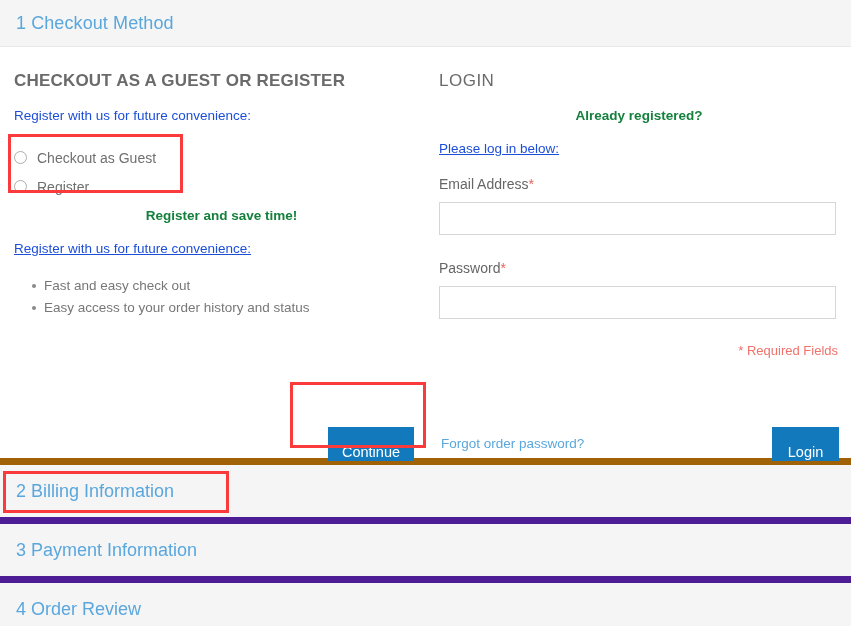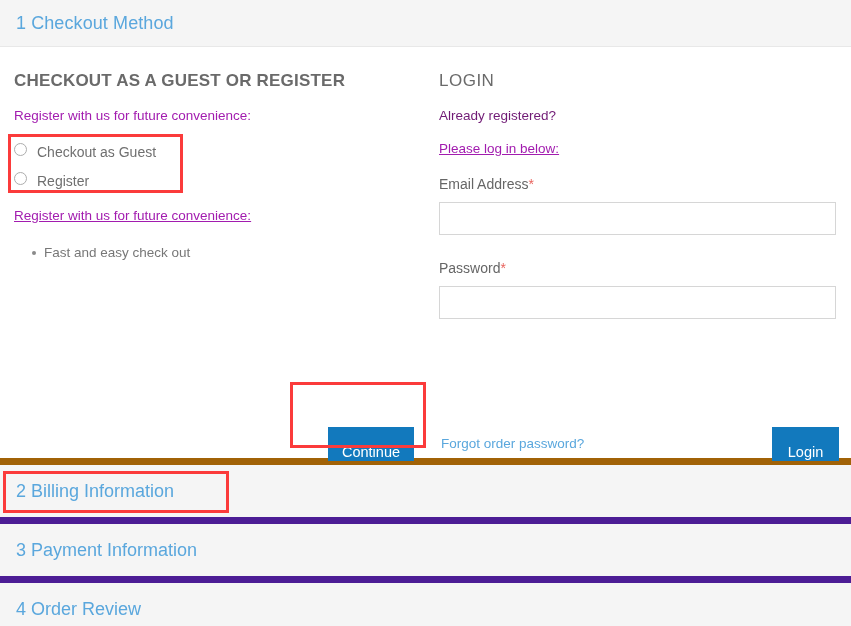--- a/index.html
+++ b/index.html
@@ -85,40 +85,41 @@
   }
   h2.block-title.login {
     font-weight: 400;
     letter-spacing: .5px;
   }
 
   p.note {
     margin: 0 0 18px 0;
     font-size: 13.5px;
     line-height: 18px;
-    color: #a21caf;
+    color: #1d4ed8;
   }
   p.note.strong {
-    font-weight: normal;
-    color: #701a75;
+    font-weight: bold;
+    color: #15803d;
     margin-bottom: 15px;
+    text-align: center;
   }
   p.note.tight {
     margin-bottom: 17px;
     text-decoration: underline;
   }
 
   
   .radio-group {
     margin: 0 0 6px 0;
     padding: 0;
   }
   .radio-row {
     display: flex;
-    align-items: flex-start;
+    align-items: center;
     height: 29px;
     cursor: pointer;
   }
   .radio-dot {
     width: 13px;
     height: 13px;
     border: 1px solid #adadad;
     border-radius: 50%;
     background: #fff;
     box-sizing: border-box;
@@ -278,38 +279,41 @@
           <div class="radio-row">
             <span class="radio-dot"></span>
             <span class="radio-label">Checkout as Guest</span>
           </div>
           <div class="radio-row">
             <span class="radio-dot"></span>
             <span class="radio-label">Register</span>
           </div>
         </div>
 
+        <p class="note strong">Register and save time!</p>
         <p class="note tight">Register with us for future convenience:</p>
 
         <ul class="benefits">
           <li>Fast and easy check out</li>
+          <li>Easy access to your order history and status</li>
         </ul>
       </div>
 
       <div class="col-right">
         <h2 class="block-title login">LOGIN</h2>
         <p class="note strong">Already registered?</p>
         <p class="note tight">Please log in below:</p>
 
         <label class="field-label"><span>Email Address</span><span class="req-star">*</span></label>
         <input class="text-input" type="text" placeholder="" style="">
 
         <label class="field-label"><span>Password</span><span class="req-star">*</span></label>
         <input class="text-input" type="password" placeholder="" style="">
 
+        <p class="required-note">* Required Fields</p>
       </div>
     </div>
 
     <div class="actions">
       <button class="btn btn-continue">Continue</button>
       <a class="link-forgot">Forgot order password?</a>
       <button class="btn btn-login">Login</button>
     </div>
   </div>
 

